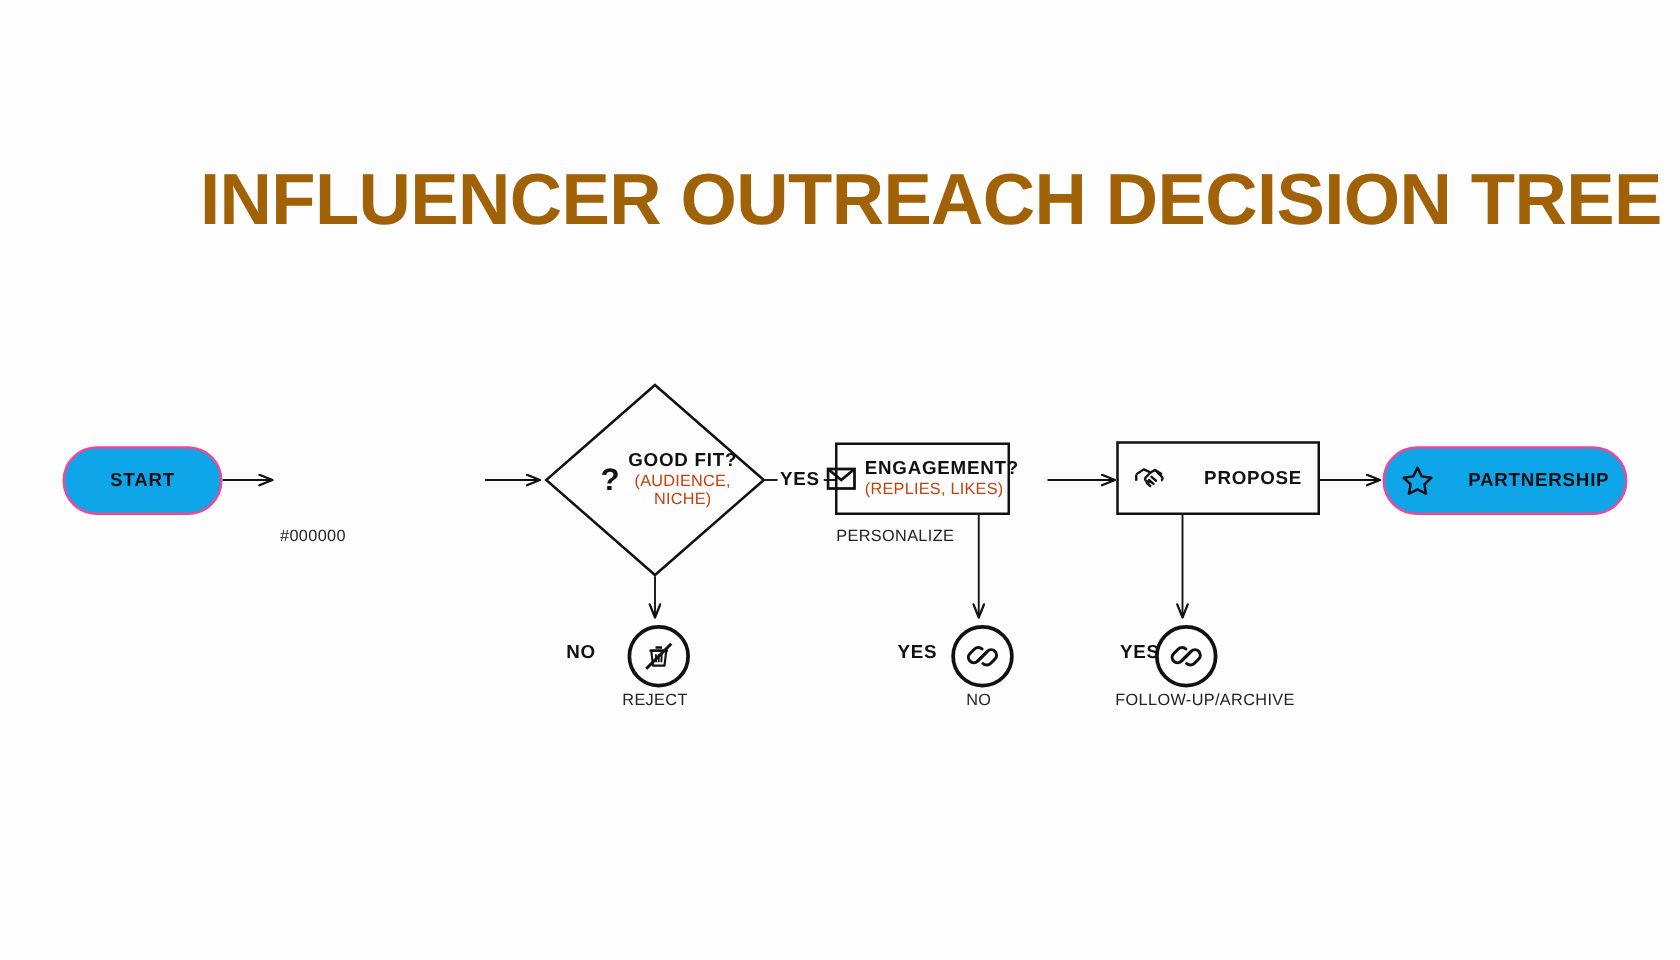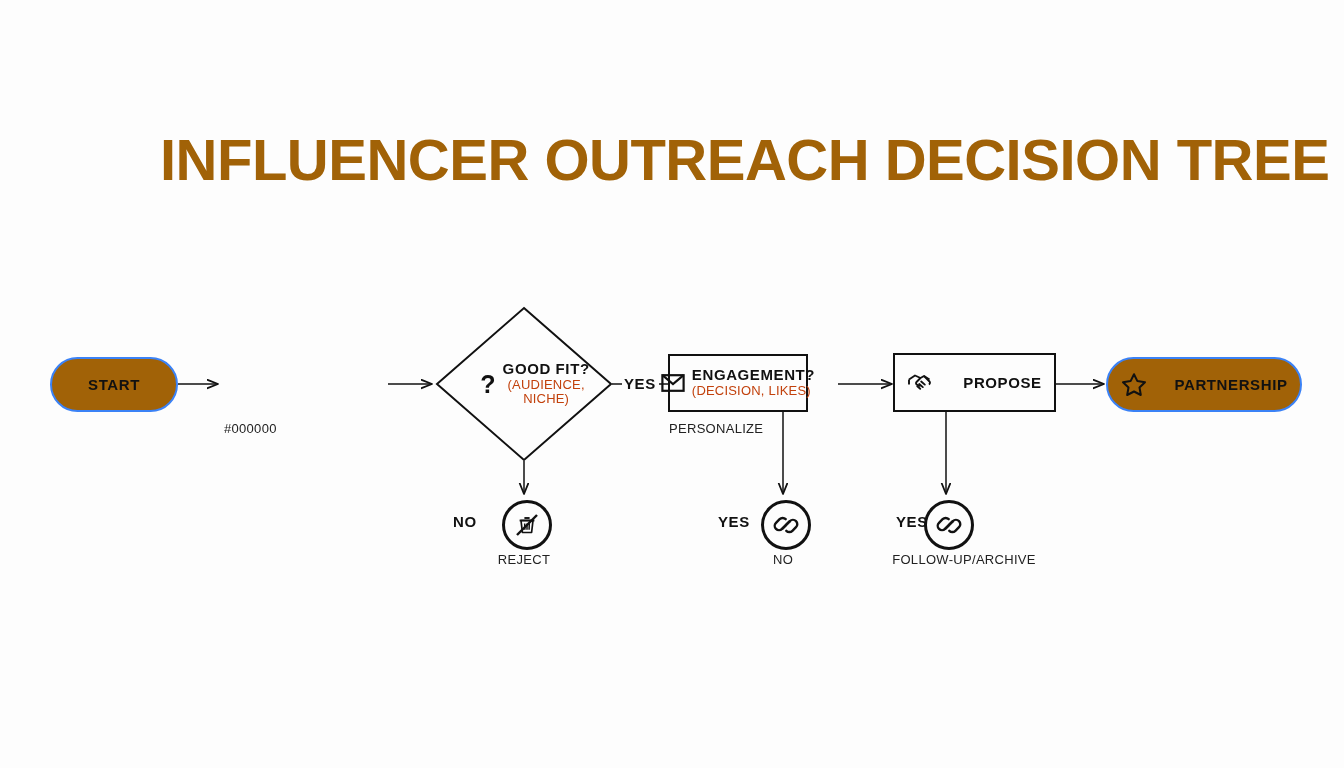--- a/index.html
+++ b/index.html
@@ -65,23 +65,23 @@
   }
   .stack {
     display: flex;
     flex-direction: column;
     align-items: flex-start;
     line-height: 1.12;
   }
 
   
   .pill {
-    border: 2px solid #3b82f6;
+    border: 2px solid #ec4899;
     border-radius: 34px;
-    background: #a16207;
+    background: #0ea5e9;
     justify-content: center;
   }
 
   
   .box {
     border: 2px solid #111111;
     background: #fdfdfd;
   }
 
   
@@ -213,21 +213,21 @@
   <div class="node box" id="node-engagement" style="left:668px; top:354px; width:140px; height:58px;">
     <div class="node-inner" style="gap:7px;">
       <span class="icon">
         <svg class="icon-svg" width="24" height="20" viewBox="0 0 24 20">
           <rect x="1.4" y="2.2" width="21.2" height="15.6" fill="none" stroke="#111111" stroke-width="2.2"></rect>
           <path d="M1.4,2.2 L12,11 L22.6,2.2" fill="none" stroke="#111111" stroke-width="2.2"></path>
         </svg>
       </span>
       <span class="stack">
         <span class="node-label">ENGAGEMENT?</span>
-        <span class="node-sub">(DECISION, LIKES)</span>
+        <span class="node-sub">(REPLIES, LIKES)</span>
       </span>
     </div>
   </div>
   <div class="caption" style="left:669px; top:421px;">PERSONALIZE</div>
 
   <div class="node box" id="node-propose" style="left:893px; top:353px; width:163px; height:59px;">
     <div class="node-inner" style="gap:26px;">
       <span class="icon">
         <svg class="icon-svg" width="30" height="22" viewBox="0 0 30 22">
           <path d="M2,7.5 L8,3.5 L13.5,6 L17,4 L22.5,7.5" fill="none" stroke="#111111" stroke-width="1.9" stroke-linejoin="round"></path>

